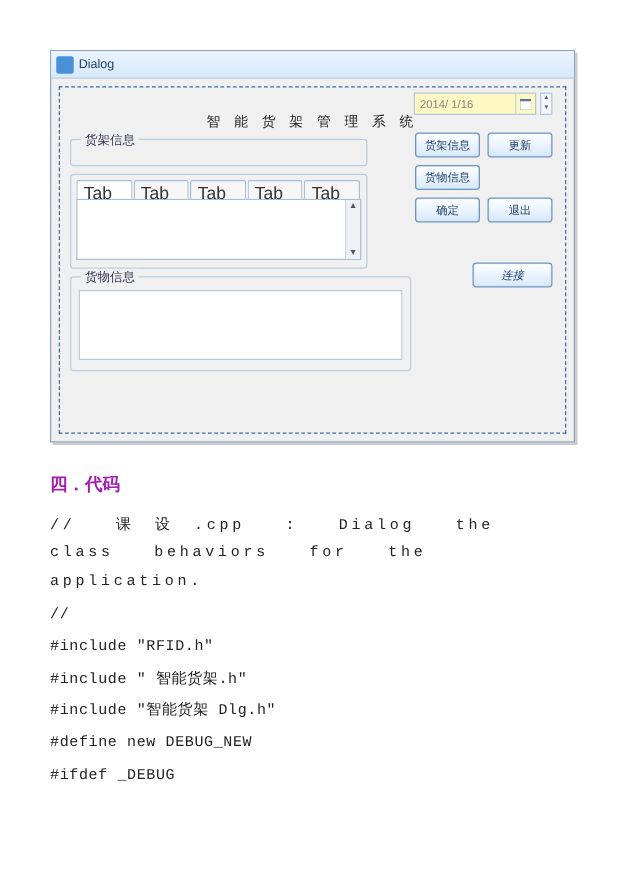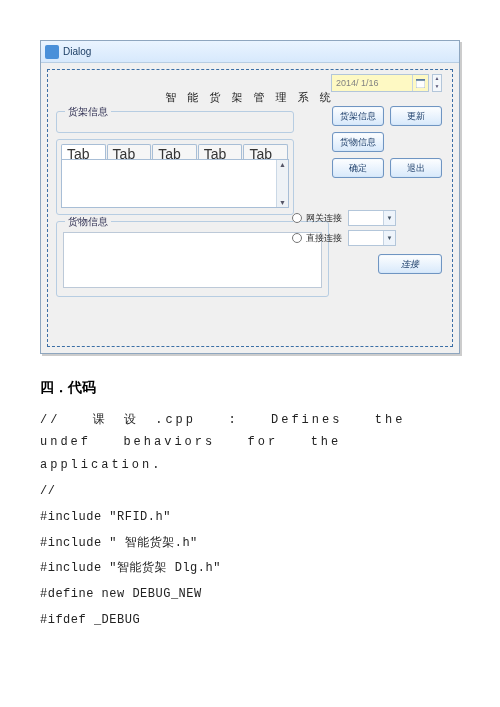--- a/index.html
+++ b/index.html
@@ -212,21 +212,21 @@
   
   .doc {
     font-size: 13px;
     color: #333;
     line-height: 1.9;
   }
   .doc h4 {
     font-size: 14px;
     margin: 10px 0 8px 0;
     font-weight: bold;
-    color: #000000;
+    color: #a21caf;
   }
   .code-line {
     font-family: "Courier New", "SimSun", monospace;
     font-size: 12px;
     color: #222;
     white-space: pre-wrap;
     margin: 3px 0;
     letter-spacing: 0.5px;
   }
   .loose { letter-spacing: 3px; word-spacing: 6px; }
@@ -293,50 +293,34 @@
 
         <div class="btn-grid">
           <div class="btn">货架信息</div>
           <div class="btn">更新</div>
           <div class="btn">货物信息</div>
           <div style="width:52px"></div>
           <div class="btn">确定</div>
           <div class="btn">退出</div>
         </div>
 
-        <div class="radio-group">
-          <div class="radio-row">
-            <input type="radio" name="conn" style="">
-            <span>网关连接</span>
-            <div class="combo">
-                <div class="combo-drop">▼</div>
-              </div>
-          </div>
-          <div class="radio-row">
-            <input type="radio" name="conn" style="">
-            <span>直接连接</span>
-            <div class="combo">
-                <div class="combo-drop">▼</div>
-              </div>
-          </div>
-        </div>
 
         <div style="display:flex;justify-content:flex-end;margin-top:8px;">
           <div class="btn btn-wide">连接</div>
         </div>
 
       </div>
 
     </div>
   </div>
 </div>
 
 <div class="doc">
   <h4>四．代码</h4>
-  <div class="code-line loose">//  课 设 .cpp  :  Defines  the  undef  behaviors  for  the application.</div>
+  <div class="code-line loose">//  课 设 .cpp  :  Dialog  the  class  behaviors  for  the application.</div>
   <div class="code-line">//</div>
   <div class="code-line"></div>
   <div class="code-line">#include "RFID.h"</div>
   <div class="code-line">#include " 智能货架.h"</div>
   <div class="code-line">#include "智能货架 Dlg.h"</div>
   <div class="code-line"></div>
   <div class="code-line">#define new DEBUG_NEW</div>
   <div class="code-line">#ifdef _DEBUG</div>
 </div>
 

